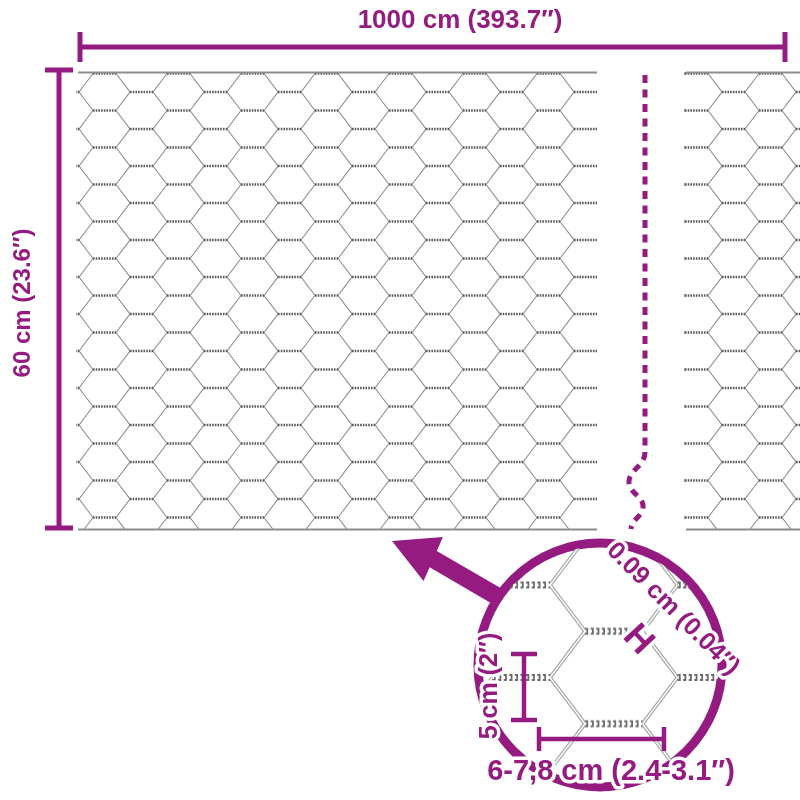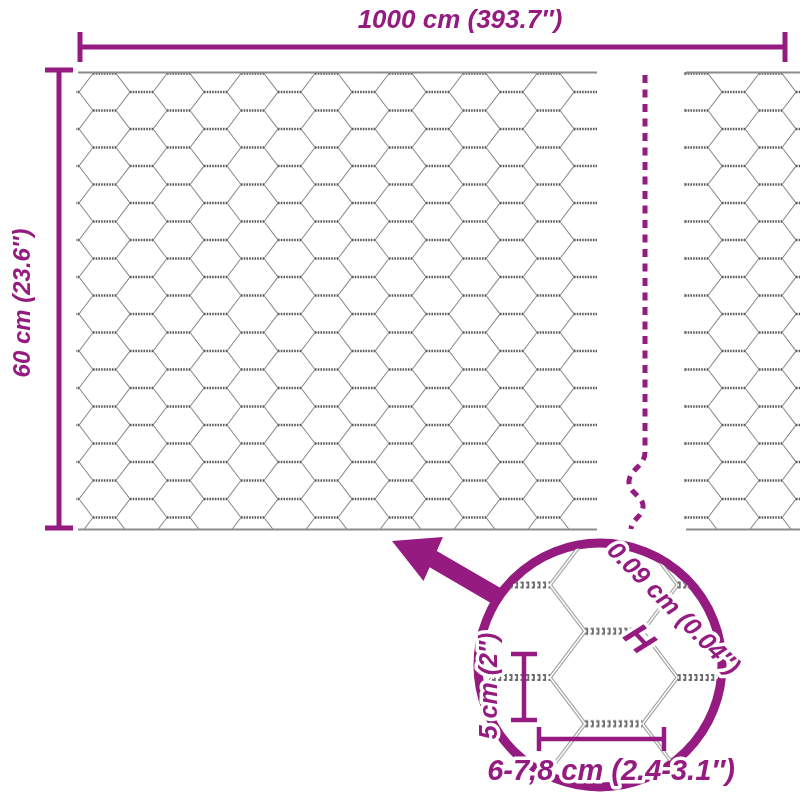--- a/index.html
+++ b/index.html
@@ -7,21 +7,20 @@
     padding: 0;
     background: #fff;
   }
   .stage {
     position: relative;
     width: 800px;
     height: 800px;
     background: var(--background, #fff);
     overflow: hidden;
     font-family: "Liberation Sans", sans-serif;
-    font-style: italic;
   }
   svg { display: block; }
 
   
   .mesh-diag   { stroke: var(--mesh-line, #8C8C8C); stroke-width: 1.1; fill: none; }
   .mesh-twist  { stroke: var(--mesh-twist, #5A5A5A); stroke-width: 2.6; fill: none; stroke-dasharray: 1.6 1.1; }
   .mesh-edge   { stroke: var(--mesh-line, #8C8C8C); stroke-width: 2; fill: none; }
 
   
   .dmesh-twist       { stroke: #6B6B6B; stroke-width: 7; fill: none; stroke-dasharray: 3.2 2.4; }

